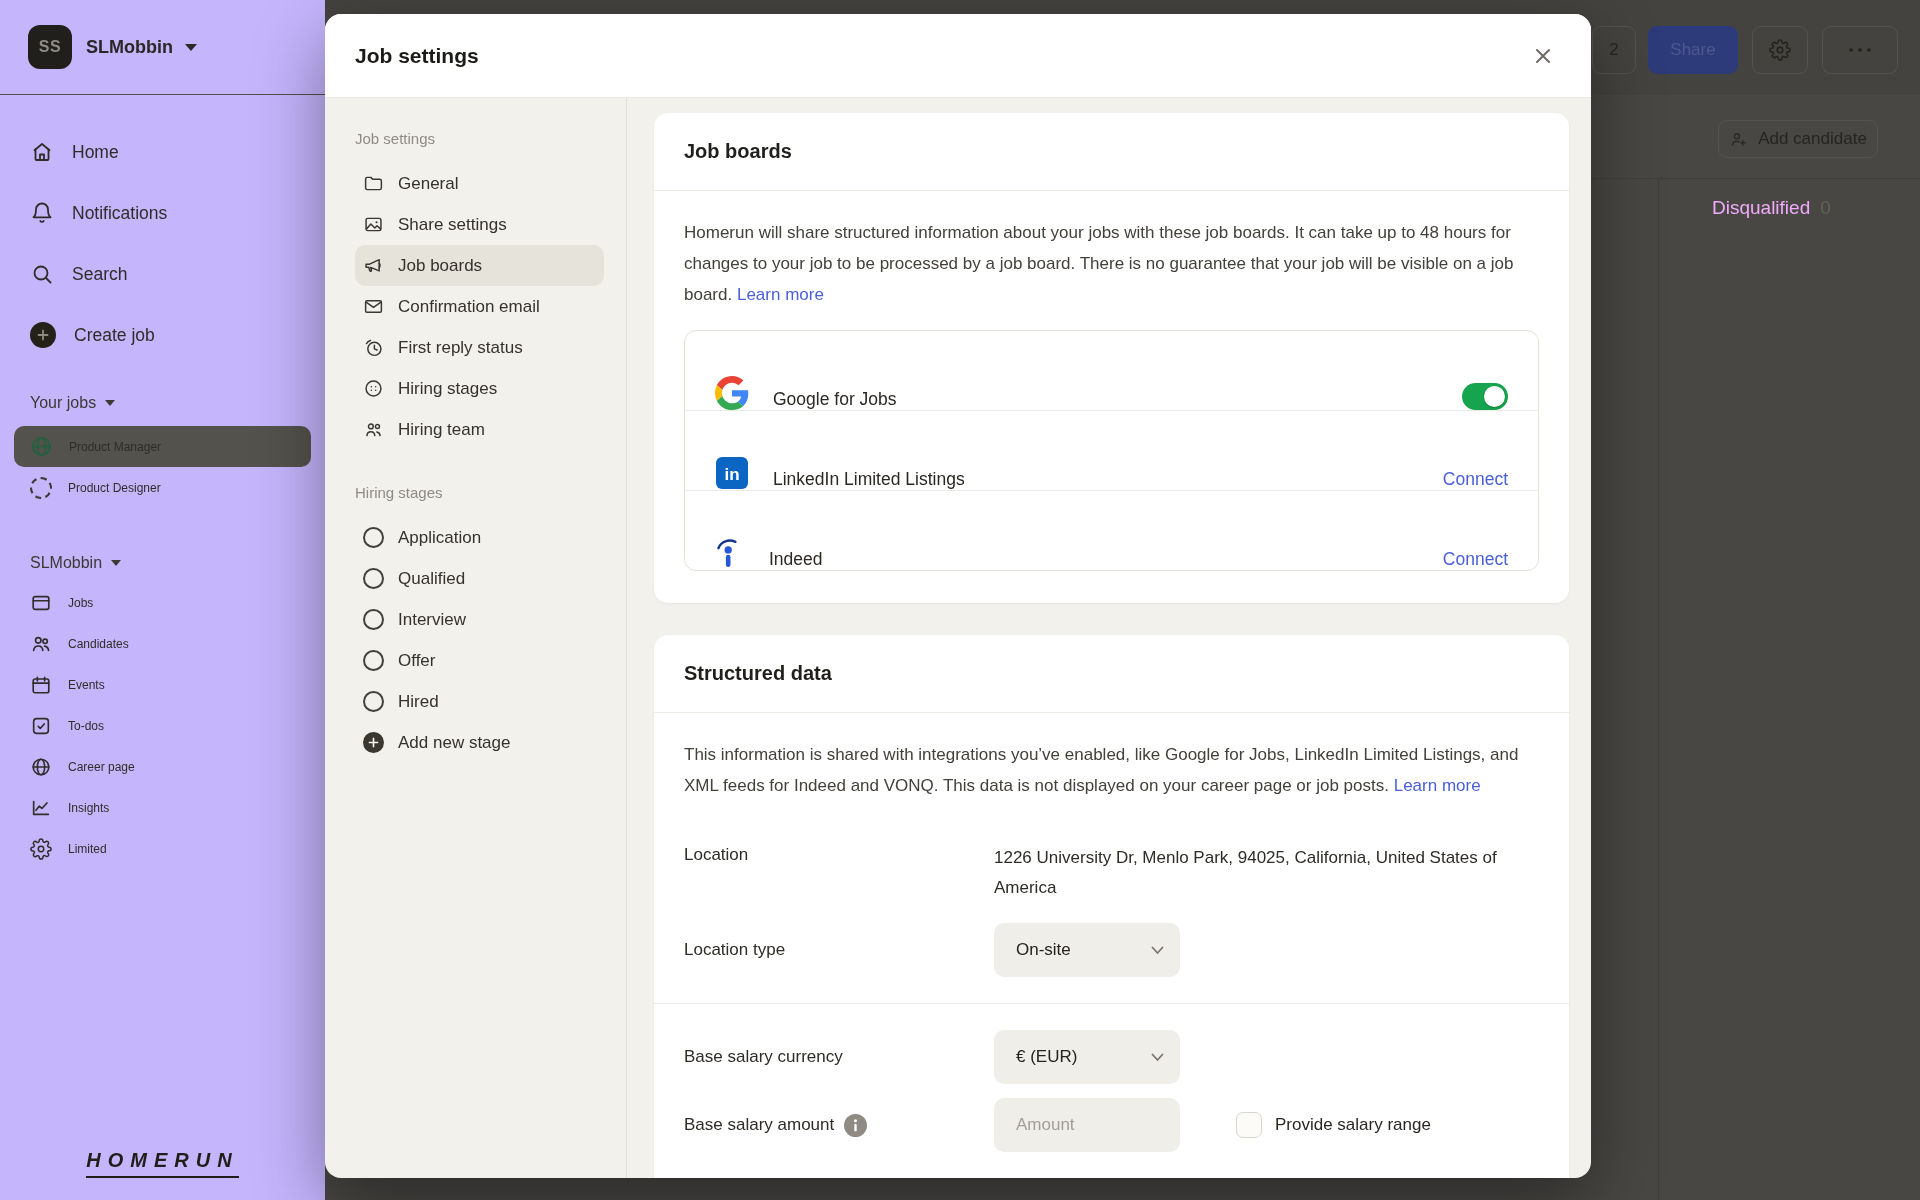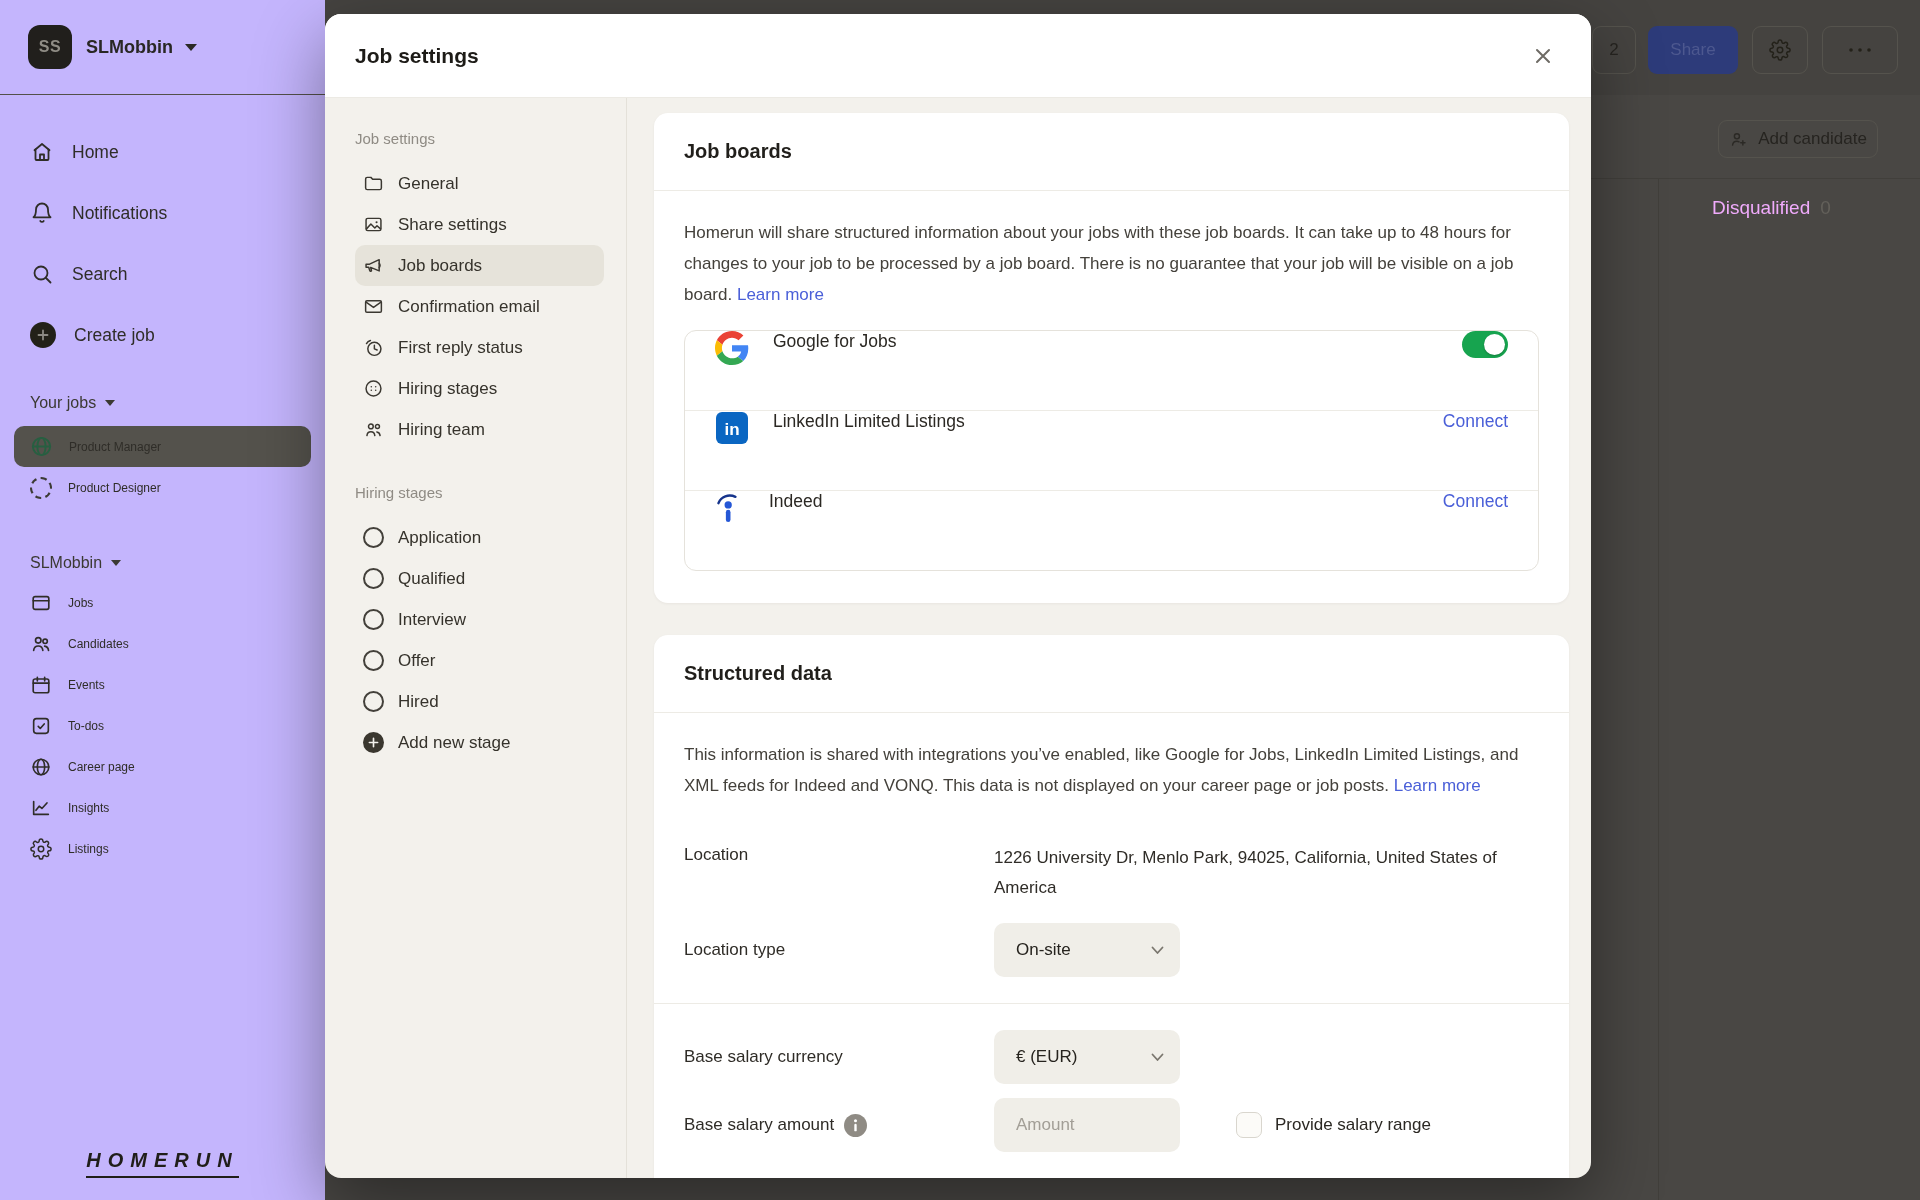--- a/index.html
+++ b/index.html
@@ -65,21 +65,21 @@
   .mnav-gap{height:34px;}
 
   .modal-content{flex:1;position:relative;overflow:hidden;padding:15px 0 0 27px;box-sizing:border-box;}
   .card{width:915px;background:#fff;border-radius:14px;box-shadow:0 1px 3px rgba(32,28,20,.05);box-sizing:border-box;}
   .card-head{height:77px;border-bottom:1px solid #edebe5;display:flex;align-items:center;
              padding:0 30px;font-size:20px;font-weight:600;color:#211f1b;}
   .card-body{padding:26px 30px 32px;}
   .desc{font-size:17px;line-height:31px;color:#44413b;margin:0;max-width:862px;}
   .link{color:#4a5fd8;text-decoration:none;cursor:pointer;}
   .boards{margin-top:20px;border:1px solid #e5e2db;border-radius:12px;overflow:hidden;background:#fff;}
-  .board-row{height:79px;display:flex;align-items:flex-start;padding:0 30px;gap:24px;border-top:1px solid #edebe5;}
+  .board-row{height:79px;display:flex;align-items:flex-end;padding:0 30px;gap:24px;border-top:1px solid #edebe5;}
   .board-row:first-child{border-top:none;}
   .board-name{font-size:17.5px;color:#2b2823;flex:1;}
   .connect{font-size:17.5px;color:#4a5fd8;cursor:pointer;}
   .toggle{width:46px;height:27px;border-radius:14px;background:#17a44f;position:relative;cursor:pointer;}
   .toggle .knob{position:absolute;right:3px;top:3px;width:21px;height:21px;border-radius:50%;
                 background:#fff;box-shadow:0 1px 2px rgba(0,0,0,.25);}
 
   .frow{display:flex;align-items:center;}
   .flabel{width:310px;min-width:310px;font-size:17px;color:#2f2c27;display:flex;align-items:center;gap:10px;}
   .fvalue{font-size:17px;line-height:30px;color:#2f2c27;max-width:545px;}
@@ -272,21 +272,21 @@
         </span>
         <span>Insights</span>
       </div>
       <div class="sb-row">
         <span>
           <svg width="22" height="22" viewBox="0 0 24 24" class="icn" style="stroke-width:1.6;">
             <circle cx="12" cy="12" r="3"></circle>
             <path d="M19.4 15a1.65 1.65 0 0 0 .33 1.82l.06.06a2 2 0 1 1-2.83 2.83l-.06-.06a1.65 1.65 0 0 0-1.82-.33 1.65 1.65 0 0 0-1 1.51V21a2 2 0 1 1-4 0v-.09A1.65 1.65 0 0 0 9 19.4a1.65 1.65 0 0 0-1.82.33l-.06.06a2 2 0 1 1-2.83-2.83l.06-.06a1.65 1.65 0 0 0 .33-1.82 1.65 1.65 0 0 0-1.51-1H3a2 2 0 1 1 0-4h.09A1.65 1.65 0 0 0 4.6 9a1.65 1.65 0 0 0-.33-1.82l-.06-.06a2 2 0 1 1 2.83-2.83l.06.06a1.65 1.65 0 0 0 1.82.33H9a1.65 1.65 0 0 0 1-1.51V3a2 2 0 1 1 4 0v.09a1.65 1.65 0 0 0 1 1.51 1.65 1.65 0 0 0 1.82-.33l.06-.06a2 2 0 1 1 2.83 2.83l-.06.06a1.65 1.65 0 0 0-.33 1.82V9a1.65 1.65 0 0 0 1.51 1H21a2 2 0 1 1 0 4h-.09a1.65 1.65 0 0 0-1.51 1z"></path>
           </svg>
         </span>
-        <span>Listings</span>
+        <span>Limited</span>
       </div>
     </div>
 
     <div class="homerun">
       <span>HOMERUN</span>
     </div>
   </div>
 
   <div class="abs modal">
     <div class="modal-header">

